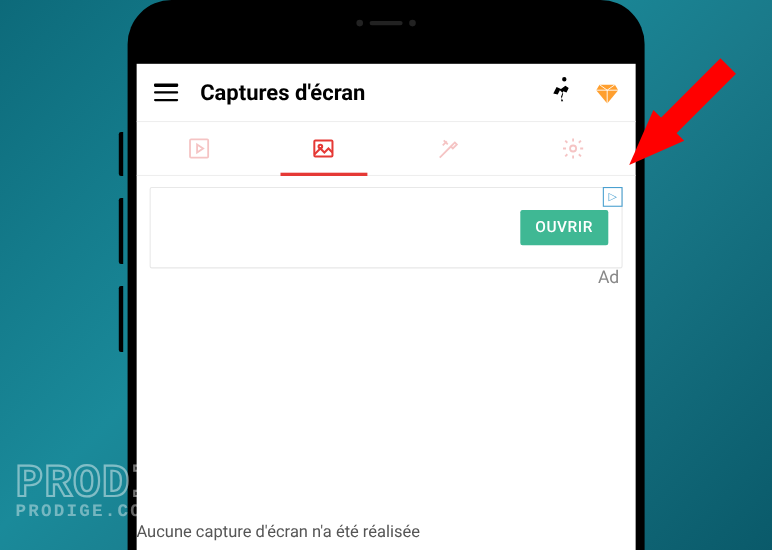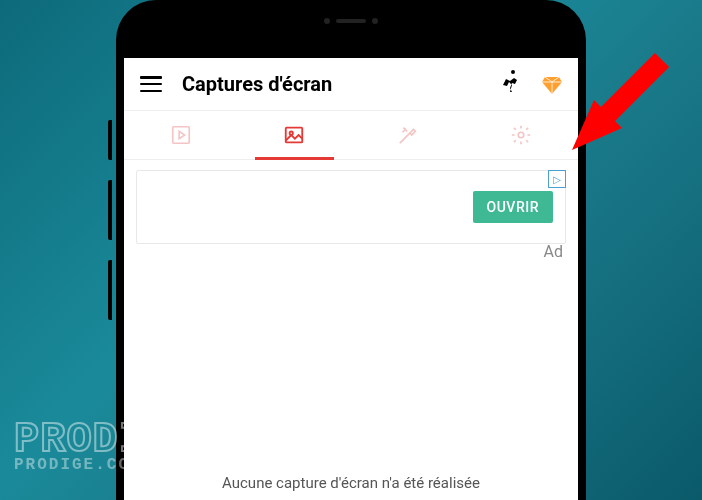--- a/index.html
+++ b/index.html
@@ -24,21 +24,21 @@
 .tab{flex:1;display:flex;align-items:center;justify-content:center;cursor:pointer;position:relative}
 .tab svg{width:22px;height:22px}
 .tab-inactive svg{stroke:#f5c4c4;fill:none}
 .tab-active svg{stroke:#e53935;fill:none}
 .tab-active::after{content:"";position:absolute;bottom:-1px;left:15%;right:15%;height:3px;background:#e53935}
 .ad-area{margin:10px 12px 0;border:1px solid #e8e8e8;border-radius:2px;height:72px;position:relative;display:flex;align-items:center;justify-content:flex-end;padding-right:12px}
 .ad-badge{position:absolute;top:-1px;right:-1px;width:16px;height:16px;border:1px solid #4aa0d0;color:#4aa0d0;font-size:10px;display:flex;align-items:center;justify-content:center}
 .ad-button{background:#3fb894;color:#fff;padding:8px 14px;font-size:14px;font-weight:500;border-radius:2px;letter-spacing:0.5px;cursor:pointer}
 .ad-label{position:absolute;right:2px;bottom:-18px;font-size:16px;color:#888}
 .content{flex:1;display:flex;flex-direction:column;position:relative}
-.empty-msg{position:absolute;bottom:8px;left:0;right:0;text-align:center;font-size:15px;color:#555}
+.empty-msg{position:absolute;bottom:8px;left:0;right:0;font-size:15px;color:#555}
 .side-btn{position:absolute;left:108px;background:#000;width:4px;border-radius:2px 0 0 2px}
 .side-btn.b1{top:120px;height:40px}
 .side-btn.b2{top:180px;height:60px}
 .side-btn.b3{top:260px;height:60px}
 .arrow{position:absolute;right:30px;top:50px;pointer-events:none}
 .watermark{position:absolute;left:14px;bottom:28px;color:rgba(255,255,255,0.45);font-weight:900;letter-spacing:1px;pointer-events:none;line-height:0.9;font-family:Liberation Mono, monospace}
 .watermark .l1{font-size:42px;-webkit-text-stroke:2px rgba(255,255,255,0.45);color:transparent}
 .watermark .l2{font-size:16px;letter-spacing:2px;margin-top:-2px;color:rgba(255,255,255,0.4)}
 </style>
 </head>

